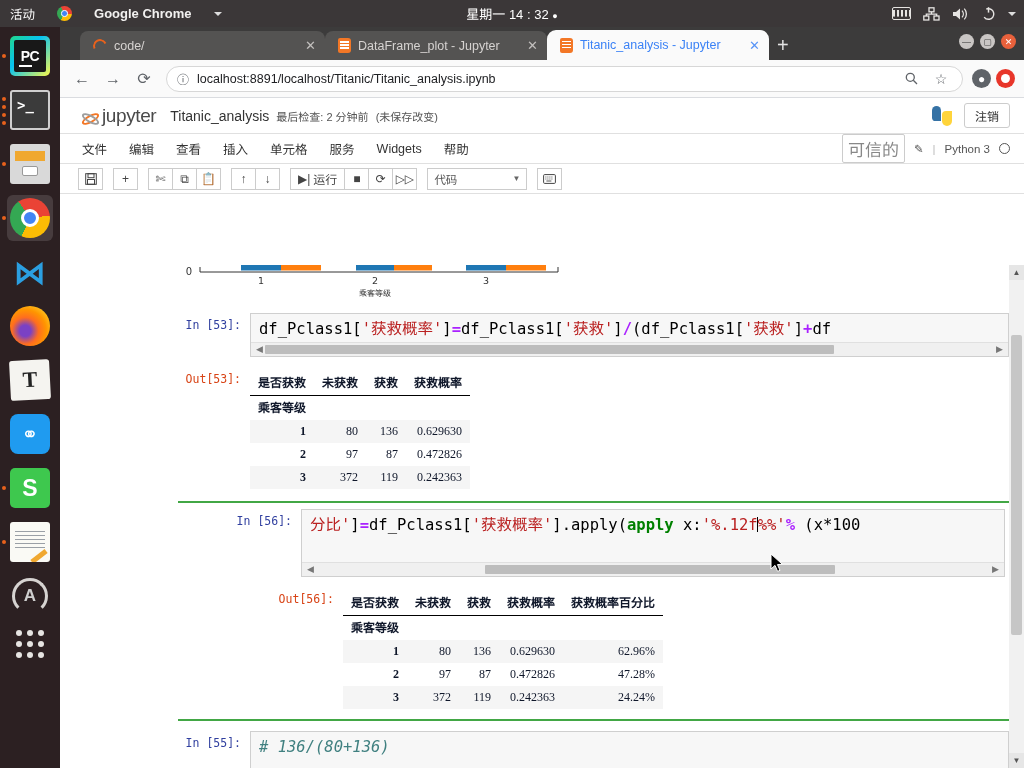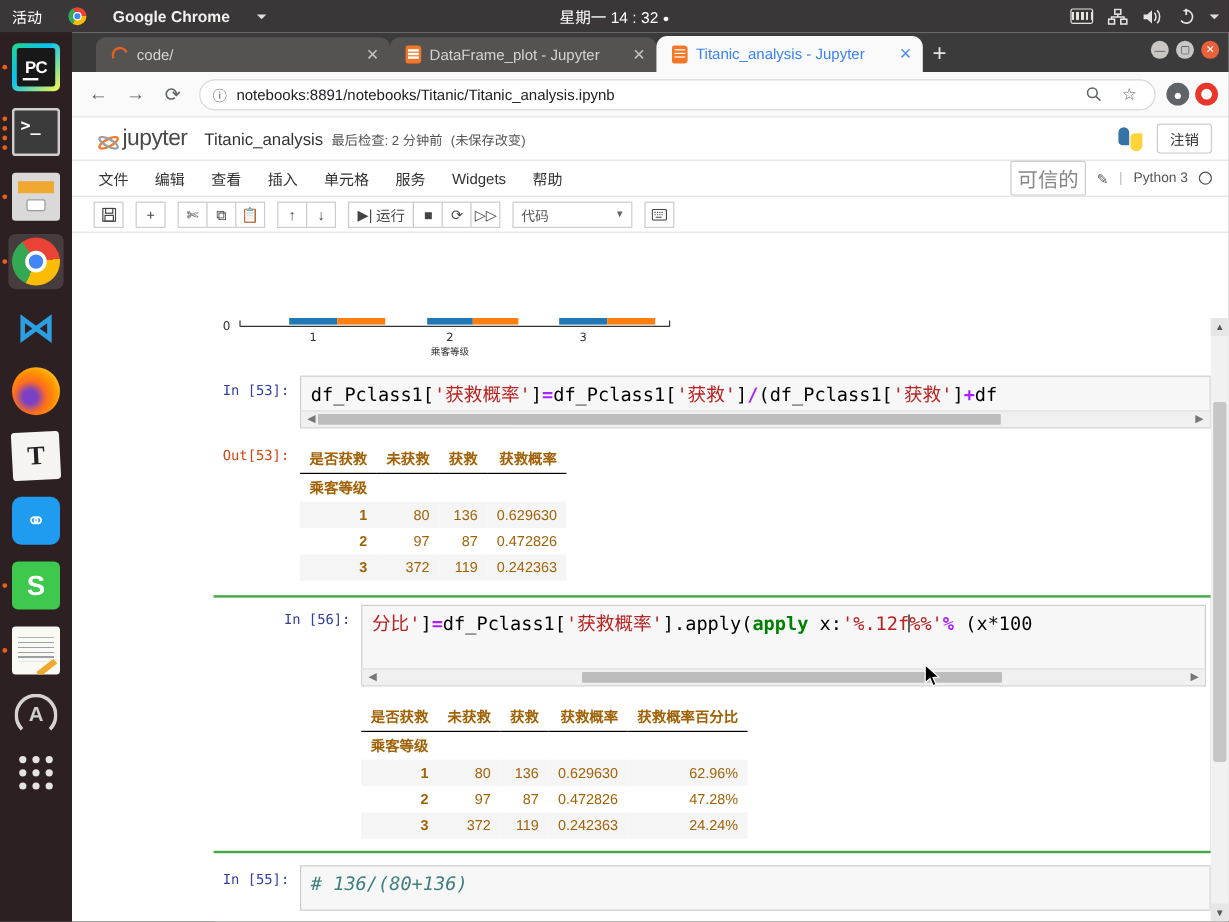--- a/index.html
+++ b/index.html
@@ -176,21 +176,21 @@
   .caret{ display:inline-block; width:1px; height:15px; background:#000; vertical-align:-2px; margin:0 -0.5px;}
   .hscroll{ height:14px; background:#f0f0f0; border-top:1px solid #e0e0e0; display:flex; align-items:center; padding:0 3px;}
   .hs-arrow{font-size:9px;color:#777;width:11px;text-align:center;}
   .hs-track{flex:1;height:9px;position:relative;}
   .hs-thumb{position:absolute;top:0;height:9px;background:#bdbdbd;border-radius:1px;}
 
   .cell.selected{ outline:2px solid #42a745; outline-offset:0; background:#fff; padding:6px 4px 6px 0; margin-left:-118px; padding-left:118px;}
   .cell.selected .prompt{width:72px;padding-left:42px;box-sizing:content-box;}
 
   .outwrap{ padding:2px 0 4px 0; }
-  .df{ border-collapse:collapse; font-size:12px; color:#a16207; font-family:Liberation Sans, sans-serif;}
+  .df{ border-collapse:collapse; font-size:12px; color:#0f172a; font-family:Liberation Serif, serif;}
   .df th, .df td{ padding:4px 8px; text-align:right; }
   .df thead th{ font-weight:bold; border-bottom:1px solid #000; }
   .df .idxname th{ border-bottom:none; text-align:left; font-weight:bold; padding-top:2px;}
   .df tbody tr:nth-child(odd){ background:#f5f5f5; }
   .df tbody th{ font-weight:bold; text-align:right; }
 
   .chartstub{ position:relative; height:42px; }
   .chartstub svg{ display:block; }
 
   
@@ -333,21 +333,21 @@
         <span class="wb close">✕</span>
       </div>
     </div>
 
     <div class="chrome-toolbar">
       <span class="nav-ico">←</span>
       <span class="nav-ico">→</span>
       <span class="nav-ico">⟳</span>
       <div class="omnibox">
         <span style="color:#5f6368;font-size:12px">ⓘ</span>
-        <span class="omni-url">notebooks:8891/notebooks/Titanic/Titanic_analysis.ipynb</span>
+        <span class="omni-url">localhost:8891/localhost/Titanic/Titanic_analysis.ipynb</span>
         <span class="tb-ico">
           <svg width="13" height="13" viewBox="0 0 13 13">
               <circle cx="5.3" cy="5.3" r="4" fill="none" stroke="#5f6368" stroke-width="1.3"></circle>
               <path d="M8.3 8.3L12 12" stroke="#5f6368" stroke-width="1.3"></path>
             </svg>
         </span>
         <span class="tb-ico">☆</span>
       </div>
       <span class="avatar-dot">●</span>
       <span class="ext-dot"></span>
@@ -529,20 +529,21 @@
                 <div class="hscroll" style="position:absolute;left:0;right:0;bottom:0">
                   <span class="hs-arrow">◀</span>
                   <span class="hs-track">
                       <i class="hs-thumb" style="left:25%;width:52%"></i>
                     </span>
                   <span class="hs-arrow">▶</span>
                 </div>
               </div>
 
               <div style="display:flex;margin-top:10px">
+                <div class="prompt out" style="width:72px;margin-left:-81px;flex:none">Out[56]:</div>
                 <div class="outwrap">
                   <table class="df">
                     <thead>
                       <tr>
                         <th style="text-align:left">是否获救</th>
                         <th>未获救</th>
                         <th>获救</th>
                         <th>获救概率</th>
                         <th>获救概率百分比</th>
                       </tr>

